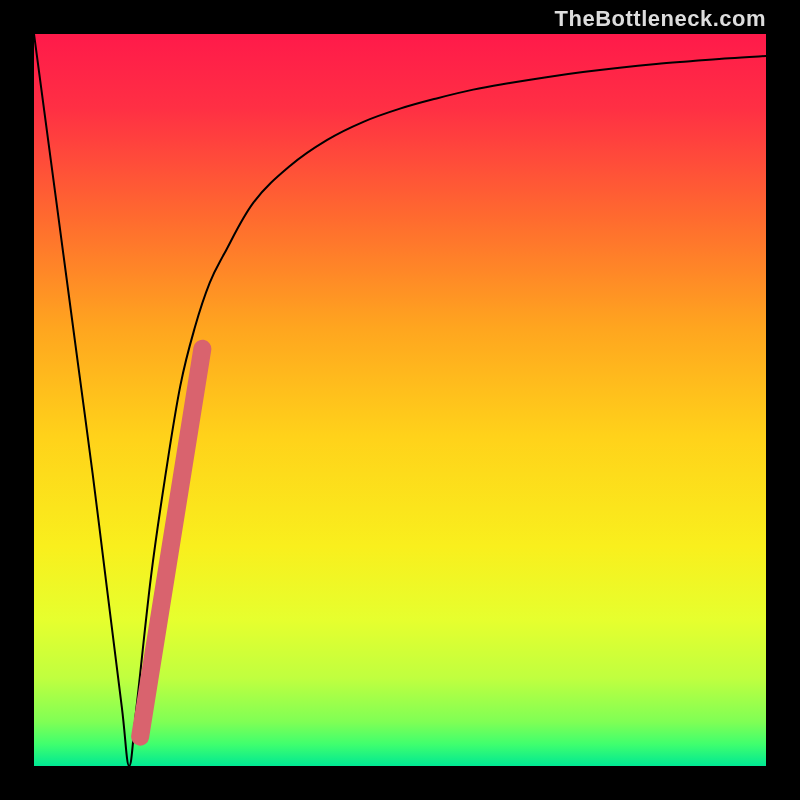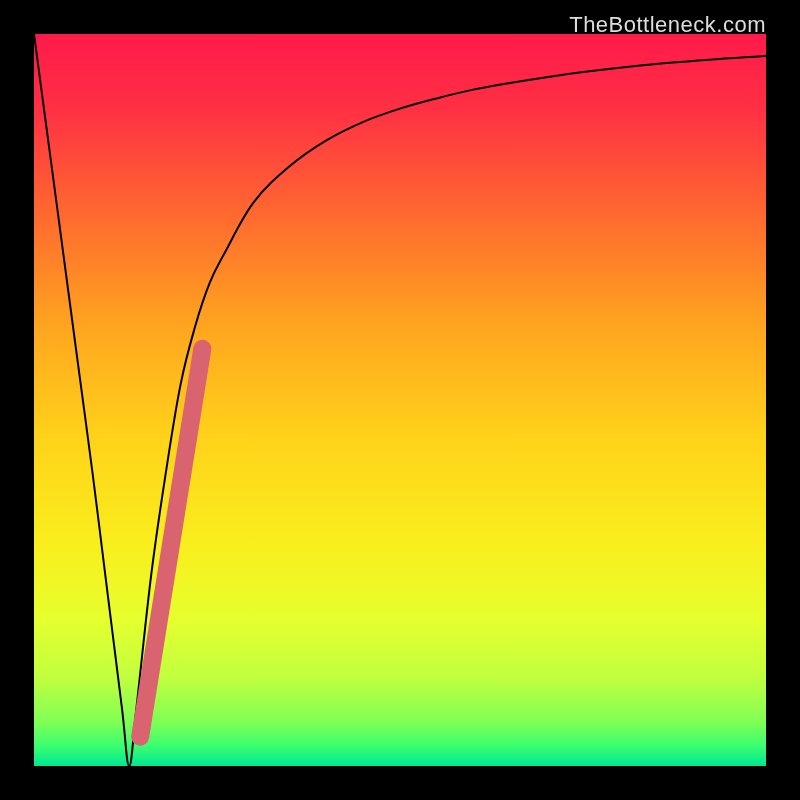--- a/index.html
+++ b/index.html
@@ -5,21 +5,21 @@
   * { margin: 0; padding: 0; box-sizing: border-box; }
   body { width: 800px; height: 800px; background: #000; overflow: hidden; position: relative; font-family: Arial, sans-serif; }
   .frame { position: absolute; background: #000; }
   .frame.top { left: 0; top: 0; width: 800px; height: 34px; }
   .frame.bottom { left: 0; top: 766px; width: 800px; height: 34px; }
   .frame.left { left: 0; top: 0; width: 34px; height: 800px; }
   .frame.right { left: 766px; top: 0; width: 34px; height: 800px; }
   .plot { position: absolute; left: 34px; top: 34px; width: 732px; height: 732px; overflow: hidden; }
   .gradient { position: absolute; inset: 0; }
   .curve-svg { position: absolute; inset: 0; width: 732px; height: 732px; }
-  .watermark { position: absolute; top: 6px; right: 34px; color: #ddd; font-size: 22px; font-weight: 400; letter-spacing: 0.5px; margin-top: 6px; }
+  .watermark { position: absolute; top: 6px; right: 34px; color: #ddd; font-size: 22px; font-weight: 700; letter-spacing: 0.5px; }
 </style>
 </head>
 <body>
 
 <div class="plot">
   <svg class="gradient" viewBox="0 0 732 732" preserveAspectRatio="none">
     <defs>
       <linearGradient id="bg-grad" x1="0" y1="0" x2="0" y2="1">
           <stop offset="0%" stop-color="#ff1a4a"></stop>
           <stop offset="10%" stop-color="#ff2f44"></stop>

